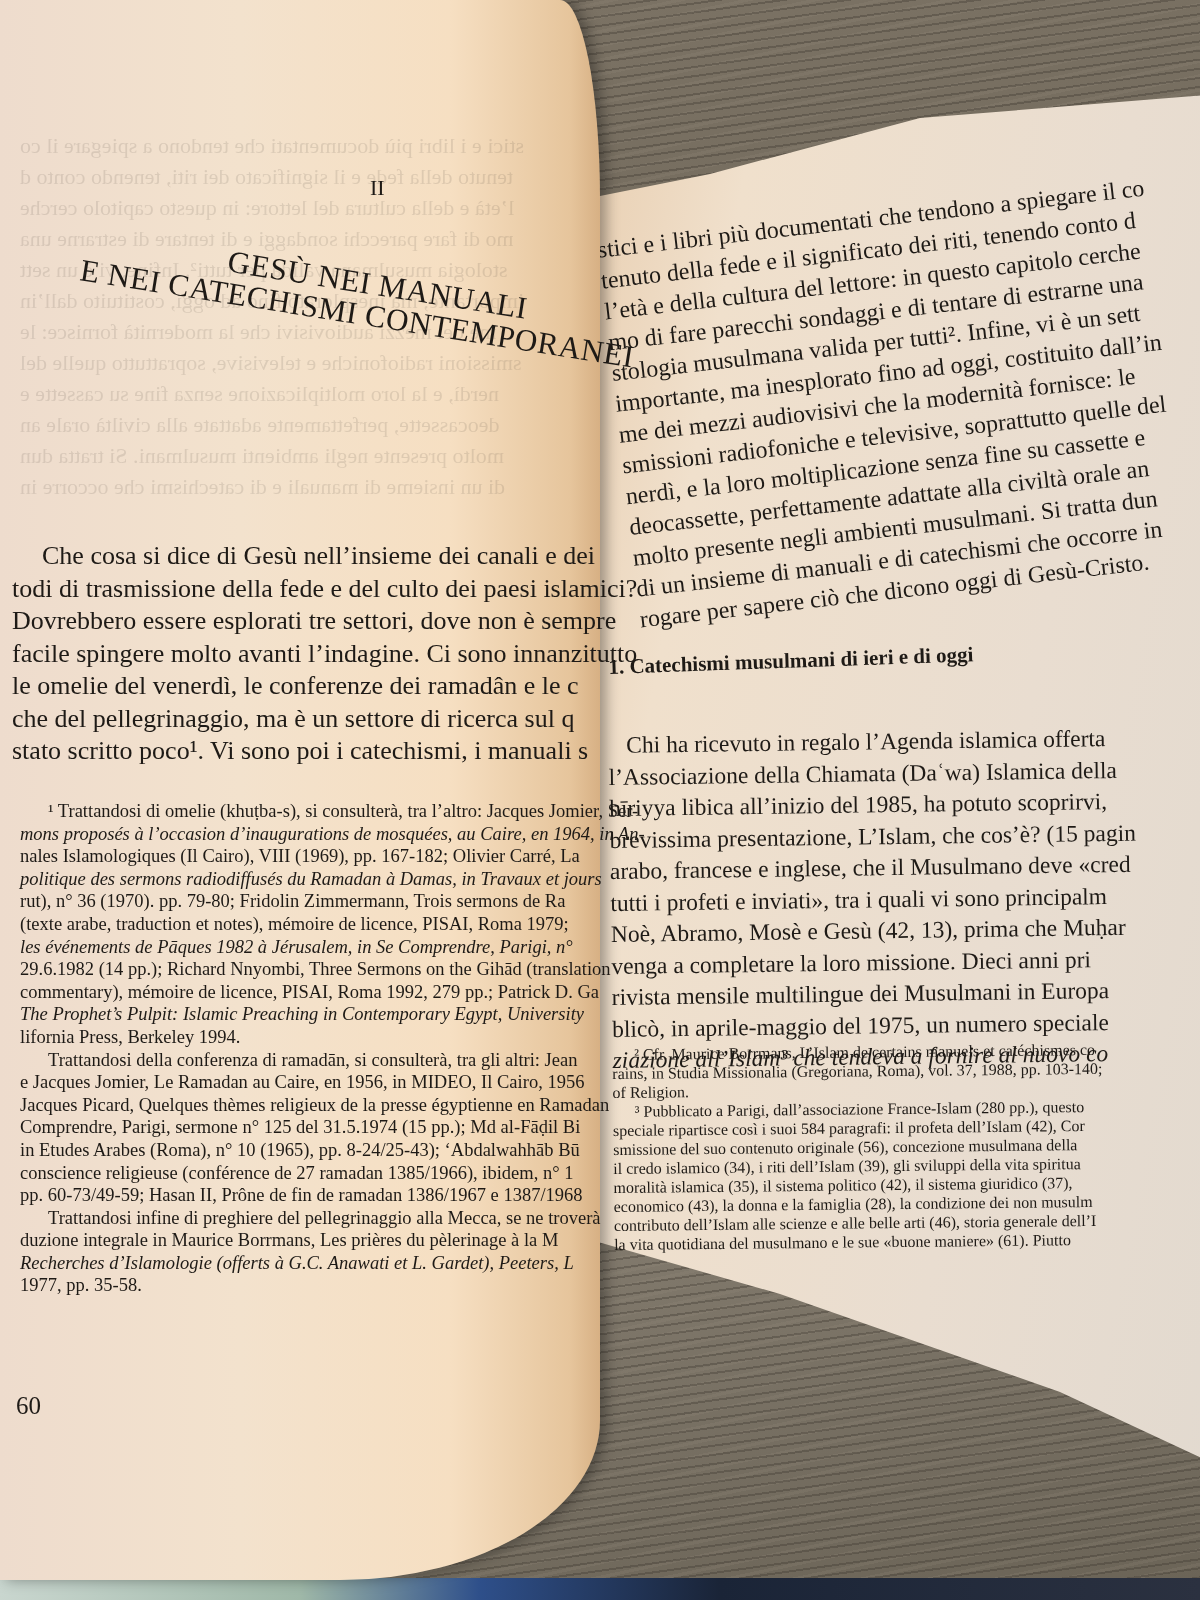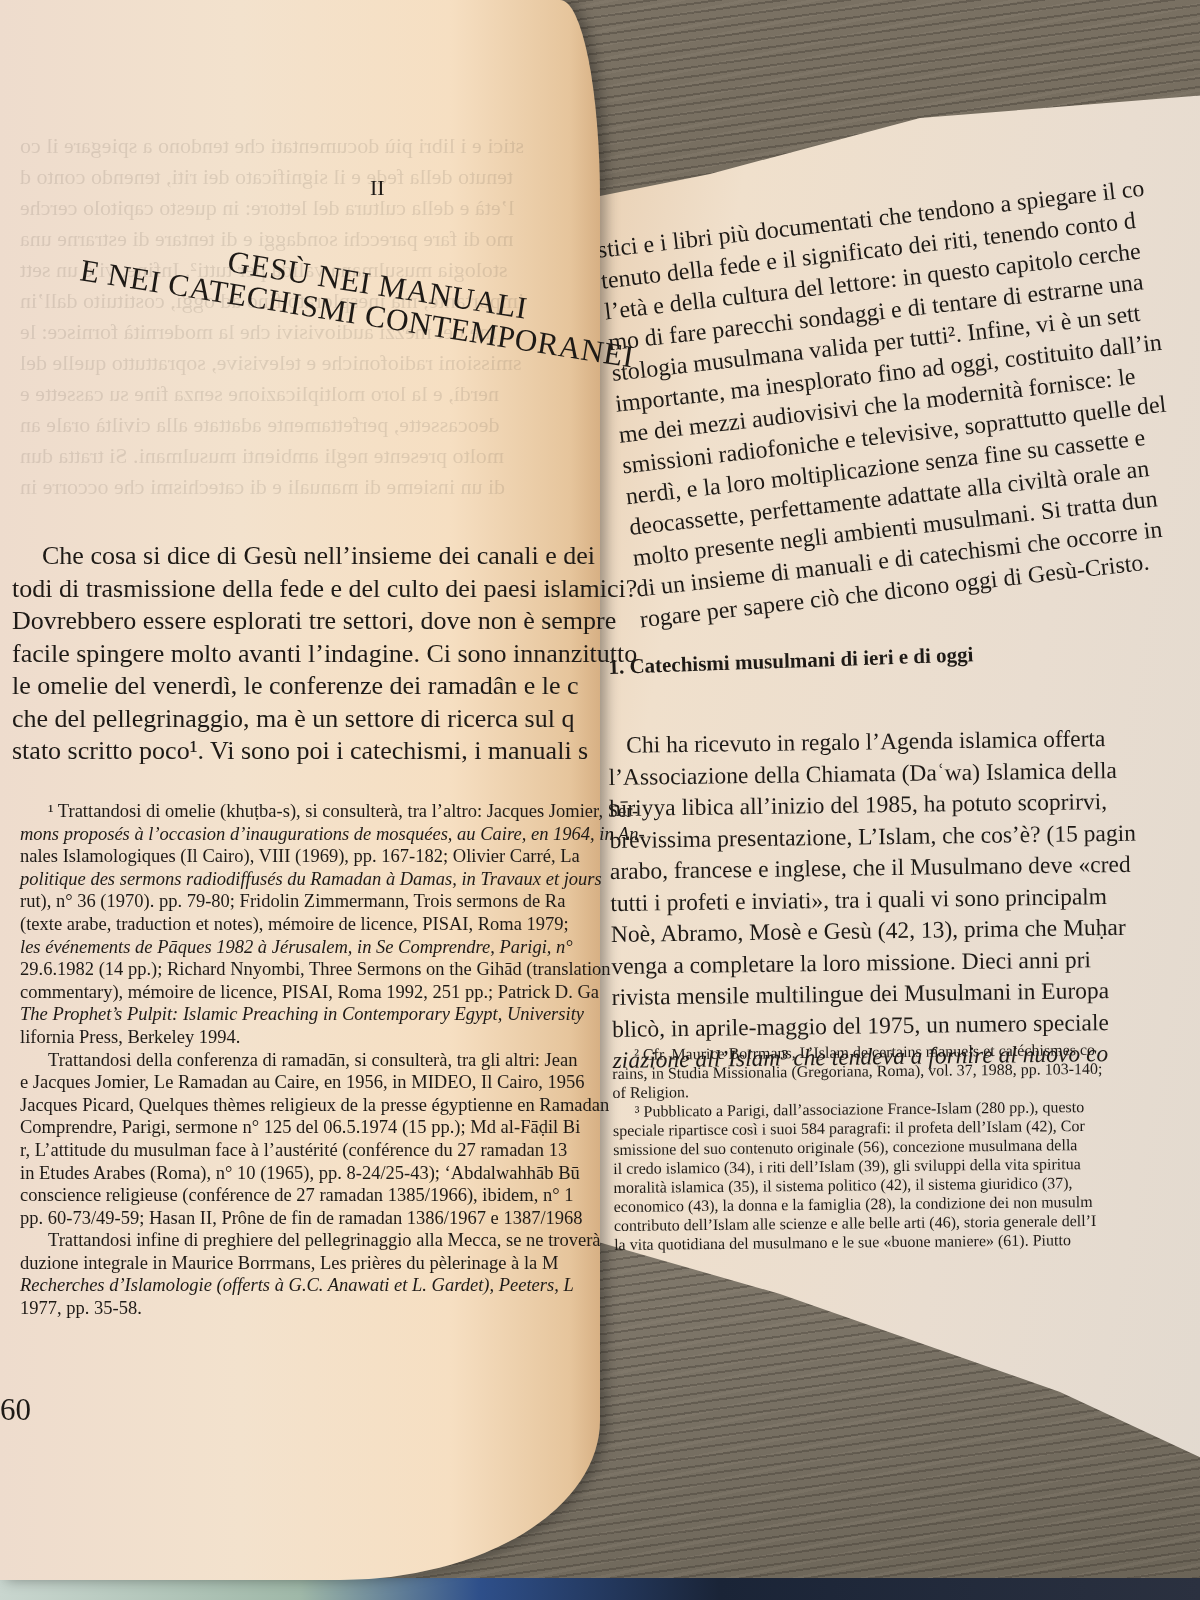--- a/index.html
+++ b/index.html
@@ -46,21 +46,21 @@
   .chapter-title .l2 { display:block; transform: rotate(9deg) translate(0px,-4px); transform-origin:left center; white-space:nowrap;}
   .body-left {
     position:absolute; left:12px; top:540px; width:580px; font-size:26px; line-height:32.5px;
   }
   .body-left p, .fn-left p { margin:0; white-space:nowrap; }
   .body-left .indent { padding-left:30px;text-align:center; }
   .fn-left {
     position:absolute; left:20px; top:800px; width:580px; font-size:18.5px; line-height:22.6px;
   }
   .fn-left .indent { padding-left:28px; }
-  .page-num-left { position:absolute; left:0; top:1392px; font-size:31px; }
+  .page-num-left { position:absolute; left:16px; top:1392px; font-size:25px; }
 
   .body-right {
     position:absolute; left:596px; top:235px; width:620px; font-size:24px; line-height:31px;
     transform: rotate(-6.5deg); transform-origin:left top;
   }
   .body-right p, .text-right p, .fn-right p { margin:0; white-space:nowrap; }
   .section-heading {
     position:absolute; left:608px; top:655px; font-size:21px; font-weight:bold;
     transform: rotate(-2deg); transform-origin:left top; white-space:nowrap;
   }
@@ -163,28 +163,27 @@
 
   <div class="fn-left">
     <p class="indent">¹ Trattandosi di omelie (khuṭba-s), si consulterà, tra l’altro: Jacques Jomier, Ser-</p>
     <p style="font-style:italic">mons proposés à l’occasion d’inaugurations de mosquées, au Caire, en 1964, in An-</p>
     <p>nales Islamologiques (Il Cairo), VIII (1969), pp. 167-182; Olivier Carré, La</p>
     <p style="font-style:italic">politique des sermons radiodiffusés du Ramadan à Damas, in Travaux et jours</p>
     <p>rut), n° 36 (1970). pp. 79-80; Fridolin Zimmermann, Trois sermons de Ra</p>
     <p>(texte arabe, traduction et notes), mémoire de licence, PISAI, Roma 1979;</p>
     <p style="font-style:italic">les événements de Pāques 1982 à Jérusalem, in Se Comprendre, Parigi, n° </p>
     <p>29.6.1982 (14 pp.); Richard Nnyombi, Three Sermons on the Gihād (translation</p>
-    <p>commentary), mémoire de licence, PISAI, Roma 1992, 251 pp.; Patrick D. Ga</p>
+    <p>commentary), mémoire de licence, PISAI, Roma 1992, 279 pp.; Patrick D. Ga</p>
     <p style="font-style:italic">The Prophet’s Pulpit: Islamic Preaching in Contemporary Egypt, University</p>
     <p>lifornia Press, Berkeley 1994.</p>
     <p class="indent">Trattandosi della conferenza di ramadān, si consulterà, tra gli altri: Jean</p>
     <p>e Jacques Jomier, Le Ramadan au Caire, en 1956, in MIDEO, Il Cairo, 1956</p>
     <p>Jacques Picard, Quelques thèmes religieux de la presse égyptienne en Ramadan</p>
-    <p>Comprendre, Parigi, sermone n° 125 del 06.5.1974 (15 pp.); Md al-Fāḍil Bi</p>
-    <p>r, L’attitude du musulman face à l’austérité (conférence du 27 ramadan 13</p>
+    <p>Comprendre, Parigi, sermone n° 125 del 31.5.1974 (15 pp.); Md al-Fāḍil Bi</p>
     <p>in Etudes Arabes (Roma), n° 10 (1965), pp. 8-24/25-43); ‘Abdalwahhāb Bū</p>
     <p style="">conscience religieuse (conférence de 27 ramadan 1385/1966), ibidem, n° 1</p>
     <p>pp. 60-73/49-59; Hasan II, Prône de fin de ramadan 1386/1967 e 1387/1968</p>
     <p class="indent">Trattandosi infine di preghiere del pellegrinaggio alla Mecca, se ne troverà</p>
     <p>duzione integrale in Maurice Borrmans, Les prières du pèlerinage à la M</p>
     <p style="font-style:italic">Recherches d’Islamologie (offerts à G.C. Anawati et L. Gardet), Peeters, L</p>
     <p>1977, pp. 35-58.</p>
   </div>
 
   <div class="page-num-left">60</div>

